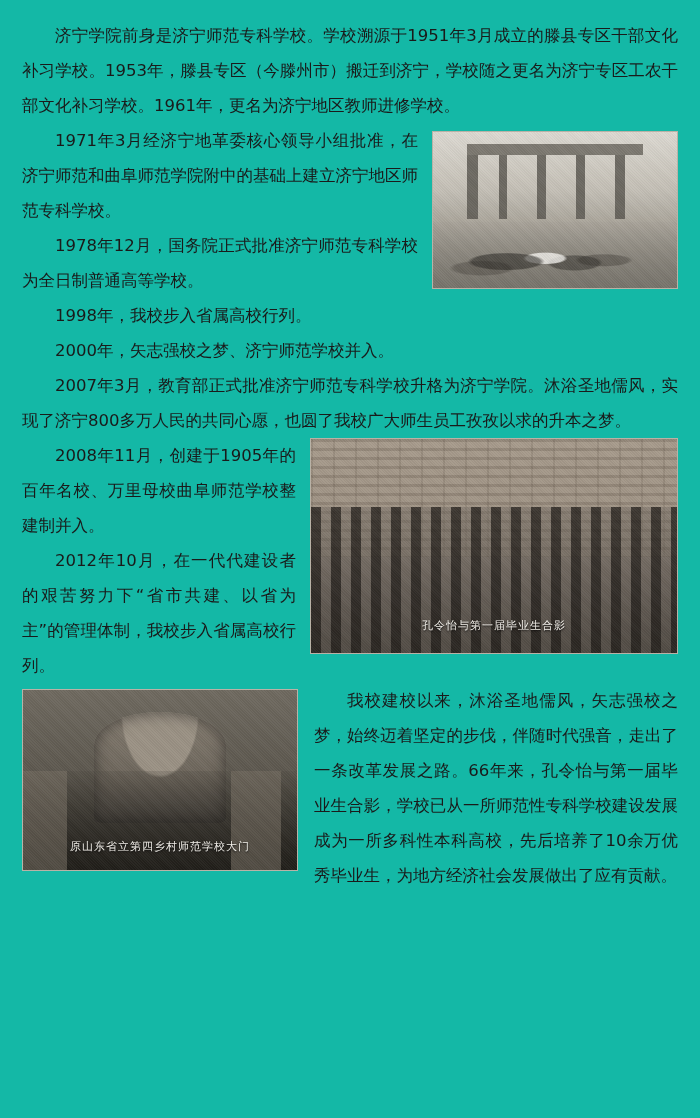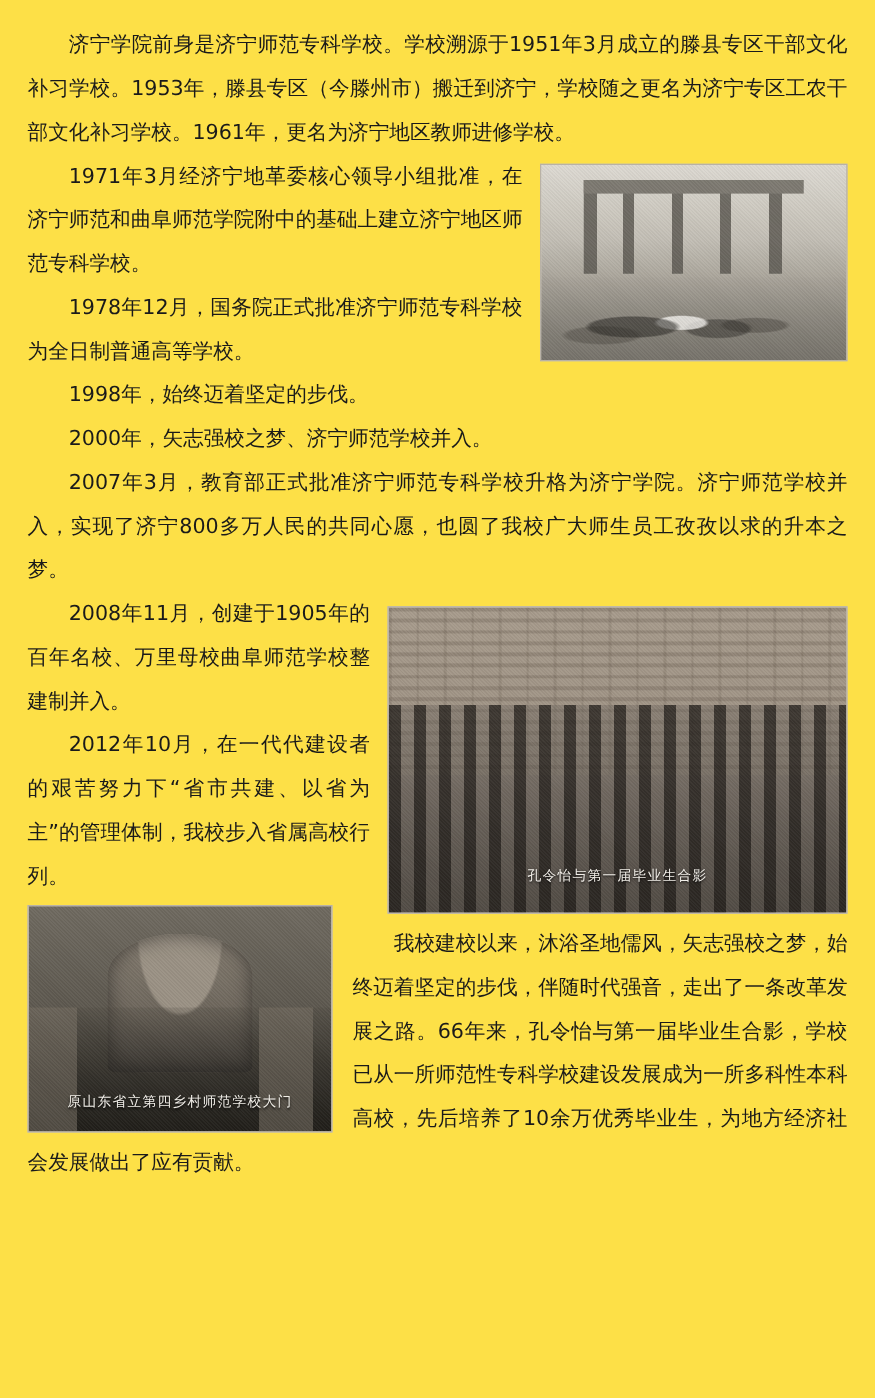--- a/index.html
+++ b/index.html
@@ -8,21 +8,21 @@
     background: #ffffff;
   }
   body {
     font-family: "DejaVu Sans", "Liberation Sans", sans-serif;
   }
   .page {
     position: relative;
     width: 700px;
     height: 1118px;
     overflow: hidden;
-    background: #fde047;
+    background: #14b8a6;
     box-sizing: border-box;
     padding: 18px 22px 10px 22px;
   }
   .content {
     font-size: 16.5px;
     line-height: 35px;
     color: #1a1a1a;
     text-align: justify;
     text-justify: inter-ideograph;
   }
@@ -42,27 +42,26 @@
   .fig-right-1 {
     float: right;
     width: 246px;
     height: 158px;
     margin: 8px 0 6px 14px;
     shape-margin: 6px;
   }
   .fig-center-1 {
     float: right;
     width: 368px;
-    height: 246px;
-    margin: 12px 0 6px 14px;
-    font-family: Liberation Mono, monospace;
+    height: 216px;
+    margin: 0 0 6px 14px;
   }
   .fig-left-1 {
     float: left;
-    width: 244px;
+    width: 276px;
     height: 182px;
     margin: 6px 16px 6px 0;
   }
 
   
   .photo {
     position: absolute;
     inset: 0;
   }
 
@@ -203,23 +202,23 @@
 
     <p>济宁学院前身是济宁师范专科学校。学校溯源于1951年3月成立的滕县专区干部文化补习学校。1953年，滕县专区（今滕州市）搬迁到济宁，学校随之更名为济宁专区工农干部文化补习学校。1961年，更名为济宁地区教师进修学校。</p>
 
     <div class="fig fig-right-1">
       <div class="photo photo-gate"></div>
       <div class="grain"></div>
     </div>
 
     <p>1971年3月经济宁地革委核心领导小组批准，在济宁师范和曲阜师范学院附中的基础上建立济宁地区师范专科学校。</p>
     <p>1978年12月，国务院正式批准济宁师范专科学校为全日制普通高等学校。</p>
-    <p>1998年，始终迈着坚定的步伐。</p>
+    <p>1998年，我校步入省属高校行列。</p>
     <p>2000年，矢志强校之梦、济宁师范学校并入。</p>
-    <p>2007年3月，教育部正式批准济宁师范专科学校升格为济宁学院。济宁师范学校并入，实现了济宁800多万人民的共同心愿，也圆了我校广大师生员工孜孜以求的升本之梦。</p>
+    <p>2007年3月，教育部正式批准济宁师范专科学校升格为济宁学院。沐浴圣地儒风，实现了济宁800多万人民的共同心愿，也圆了我校广大师生员工孜孜以求的升本之梦。</p>
 
     <div class="fig fig-center-1">
       <div class="photo photo-group"></div>
       <div class="grain"></div>
       <div class="photo-caption bottomish">孔令怡与第一届毕业生合影</div>
     </div>
 
     <p>2008年11月，创建于1905年的百年名校、万里母校曲阜师范学校整建制并入。</p>
     <p>2012年10月，在一代代建设者的艰苦努力下“省市共建、以省为主”的管理体制，我校步入省属高校行列。</p>
 

